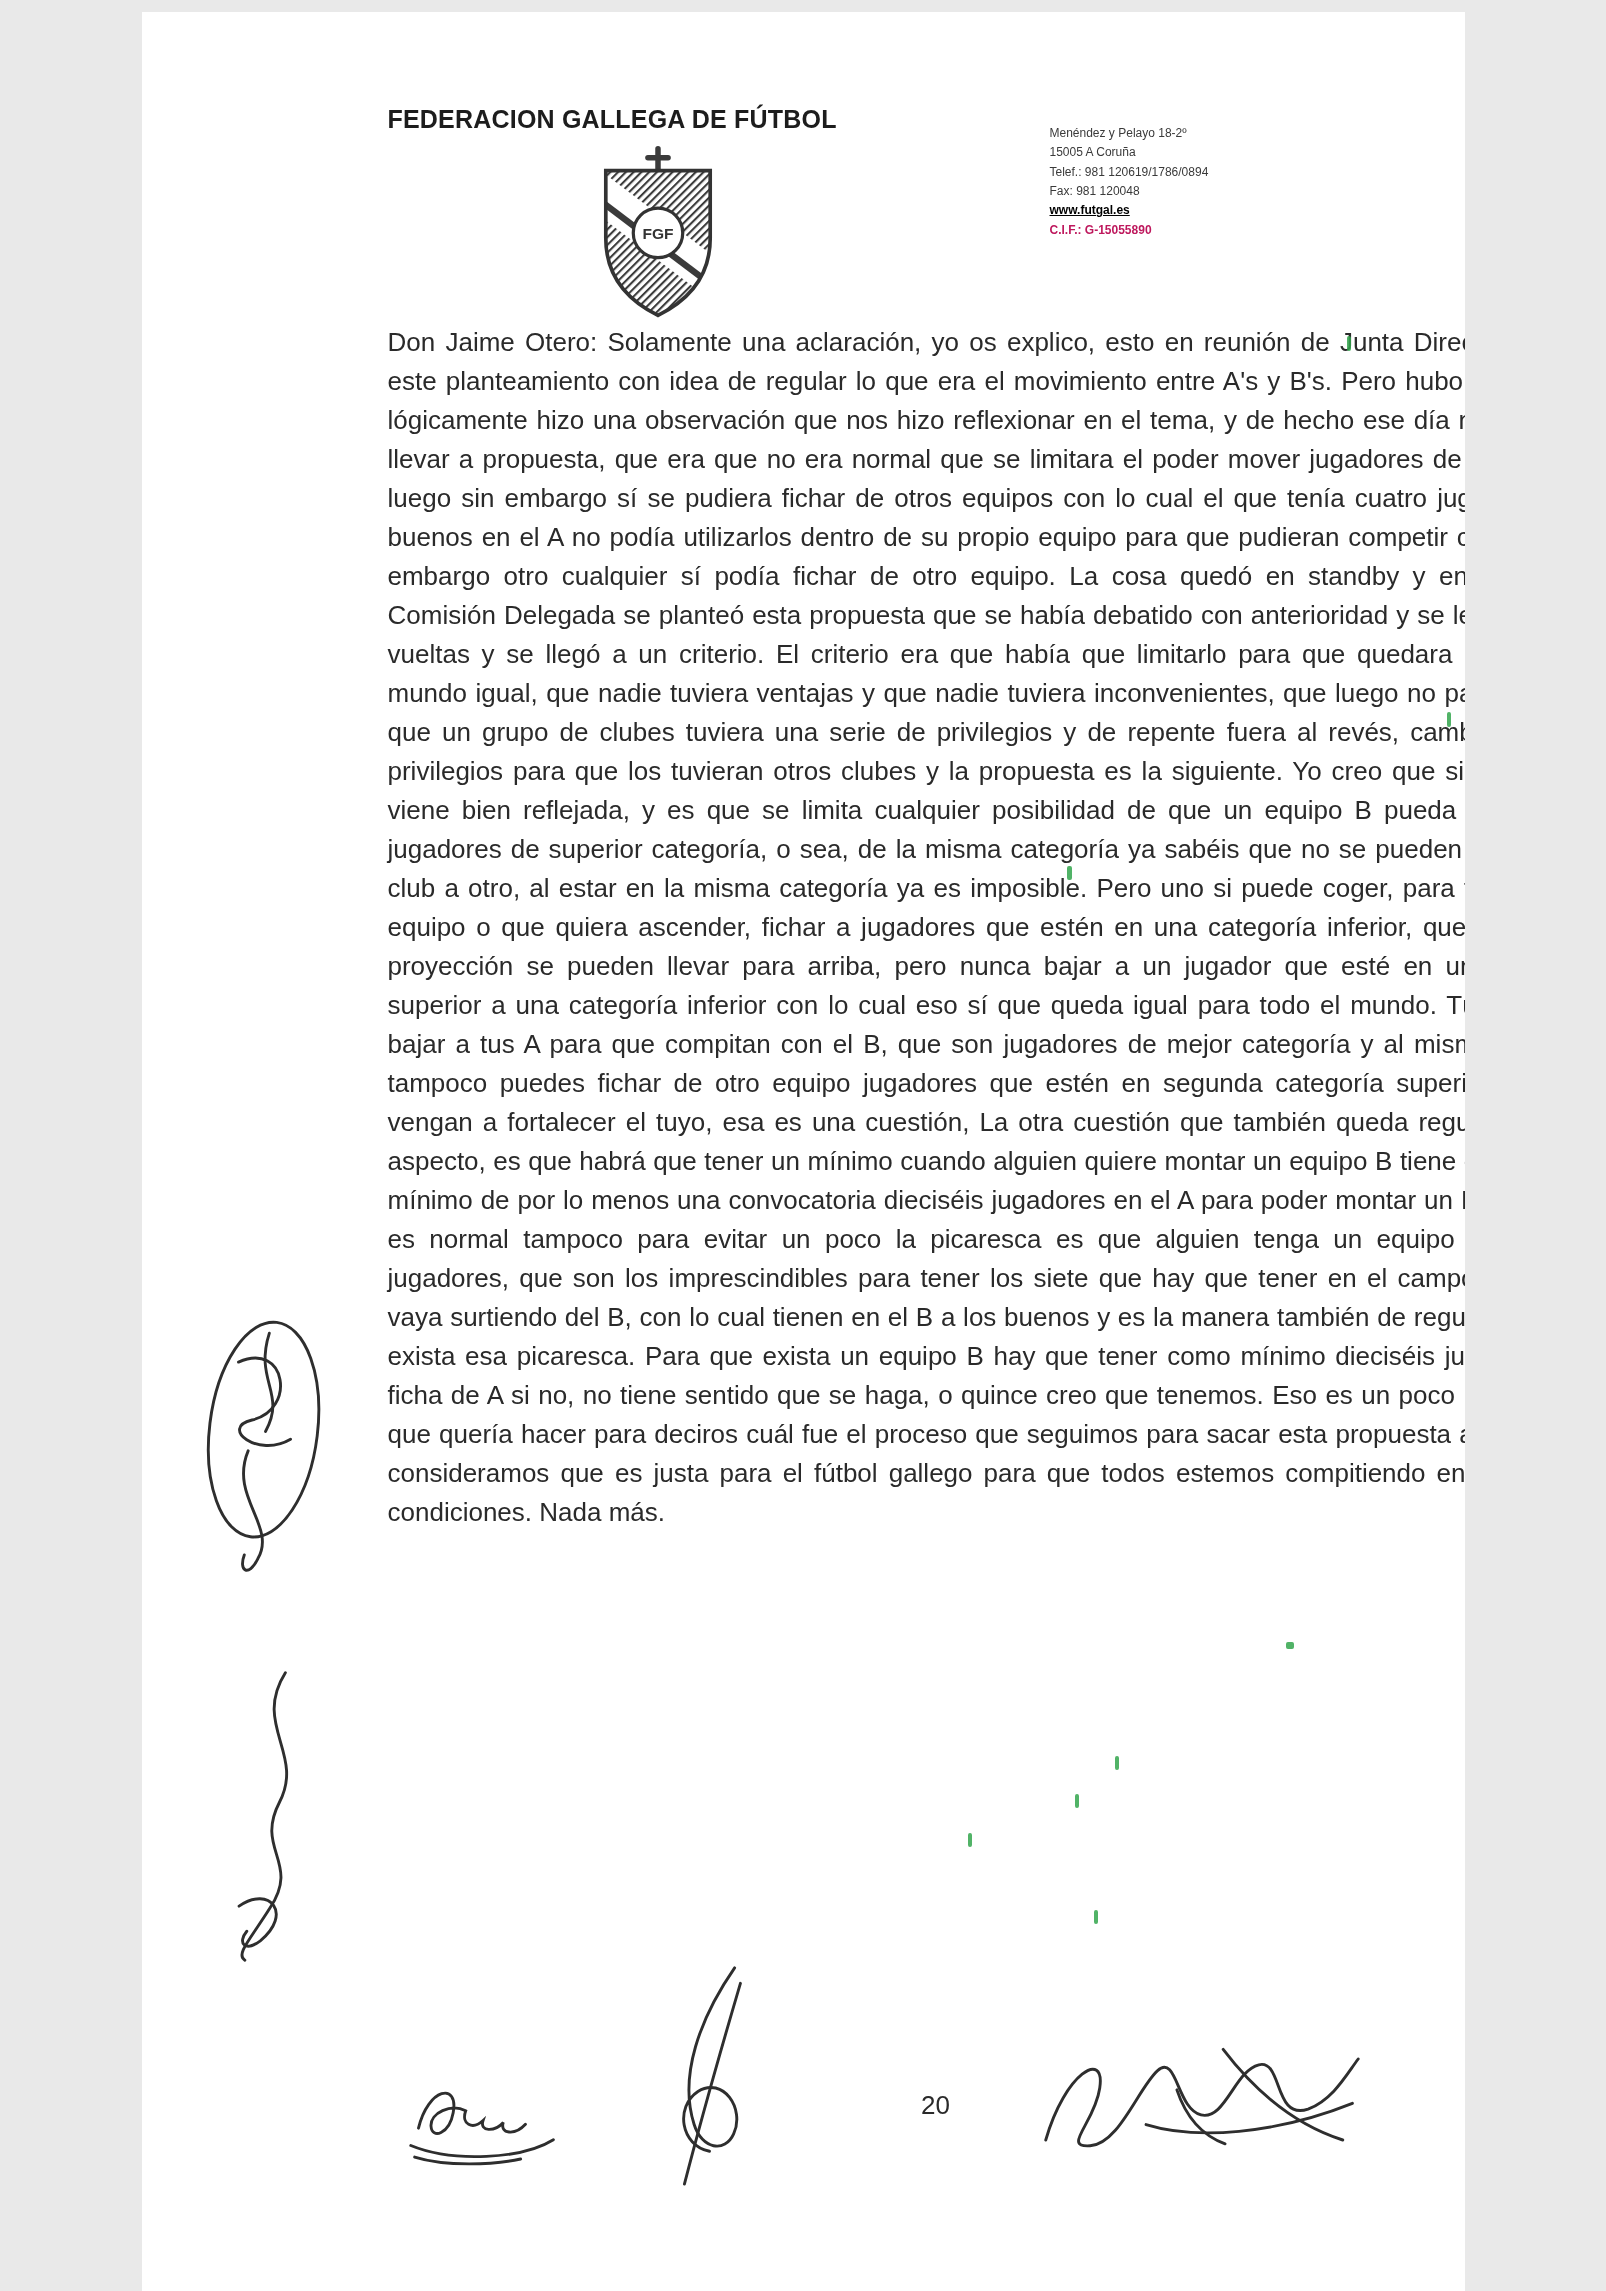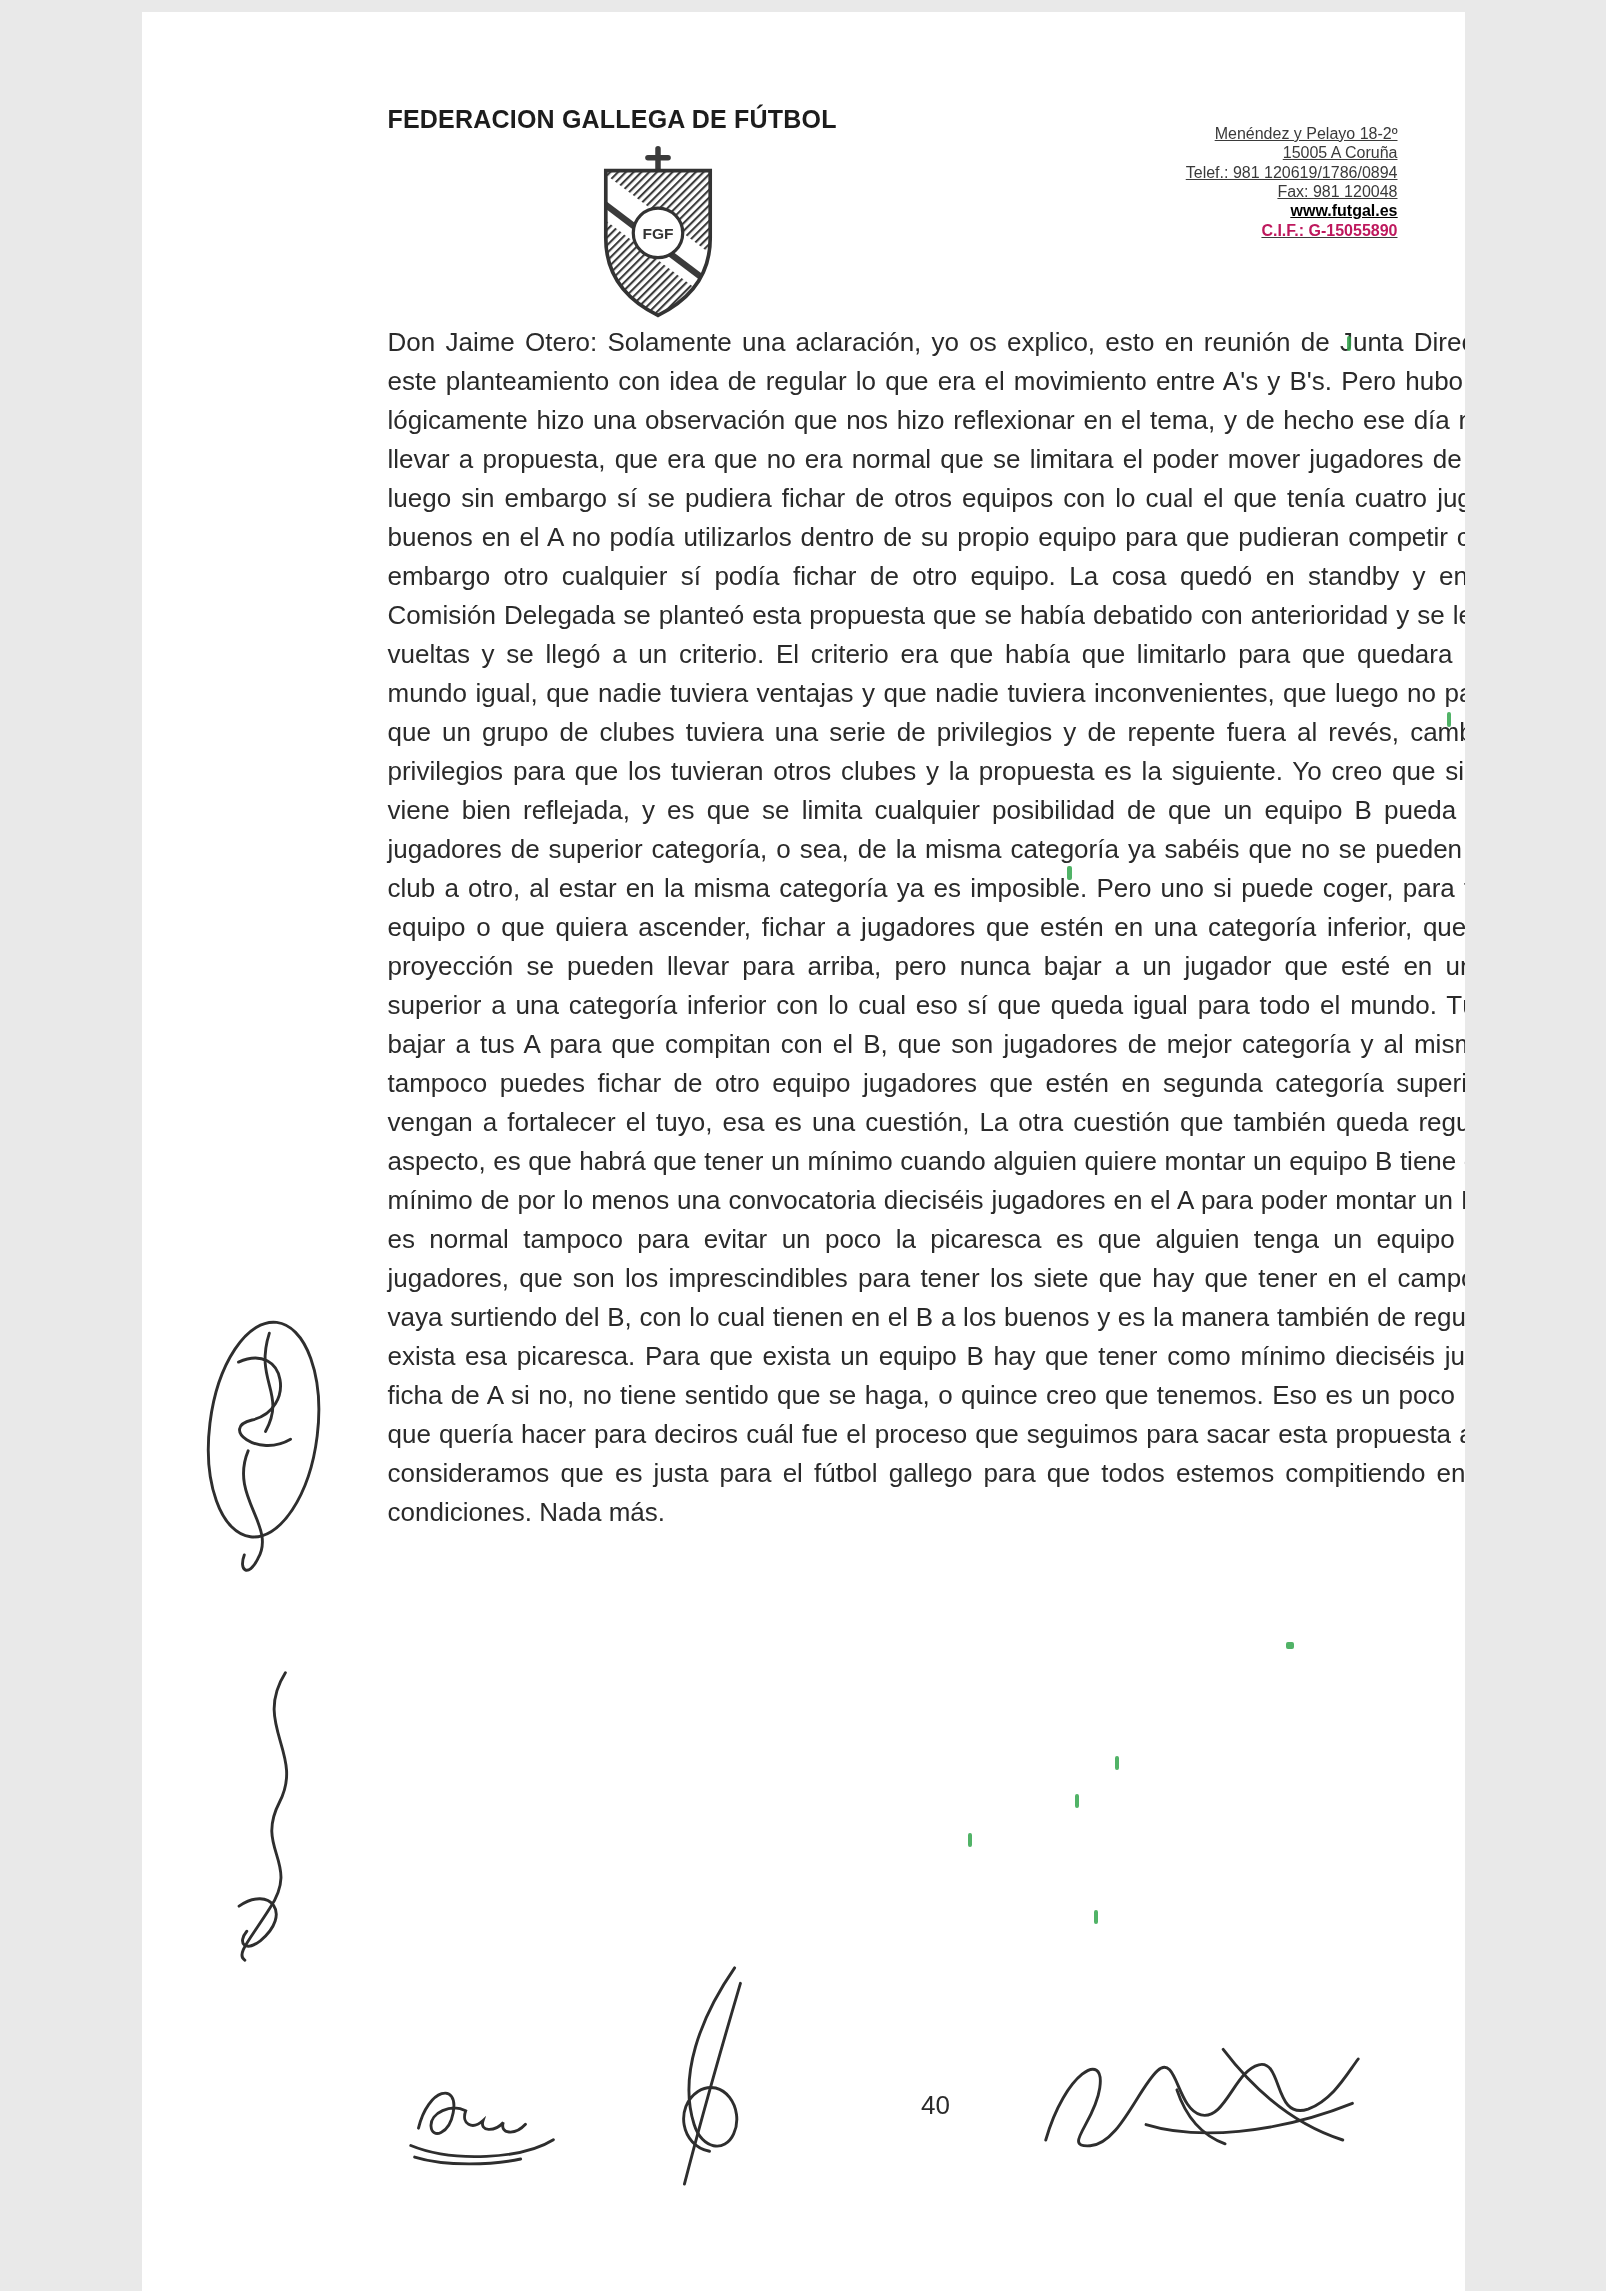--- a/index.html
+++ b/index.html
@@ -28,25 +28,24 @@
     left: 446px;
     top: 133px;
     width: 140px;
     height: 174px;
   }
   .contact {
     position: absolute;
     left: 908px;
     top: 112px;
     width: 348px;
-    text-align: right;
-    font-size: 16px;
+    text-align: left;
+    font-size: 12px;
     line-height: 19.3px;
     color: #3a3a3a;
-    text-decoration: underline;
   }
   .contact .website {
     font-weight: bold;
     color: #000000;
     text-decoration: underline;
   }
   .contact .cif {
     font-weight: bold;
     color: #be185d;
     margin-top: 1px;
@@ -178,21 +177,21 @@
     <svg width="338" height="135" viewBox="0 0 350 140" aria-hidden="true">
       <g fill="none" stroke="#2e2e2e" stroke-width="3" stroke-linecap="round">
         <path d="M14,112 C34,42 76,18 70,58 C65,94 30,120 60,118 C90,116 110,58 130,40 C150,22 150,80 175,86 C200,92 210,40 235,34 C260,28 250,92 286,80 C312,70 326,44 338,28"></path>
         <path d="M118,96 C170,112 252,106 332,74"></path>
         <path d="M198,18 C230,60 272,96 322,112"></path>
         <path d="M150,60 C160,90 178,108 200,116"></path>
       </g>
     </svg>
   </div>
 
-  <div class="page-number">40</div>
+  <div class="page-number">20</div>
 
   <div class="artifact" style="left:1205px; top:324px;  width:4.8px;  height:15.4px;"></div>
   <div class="artifact" style="left:1305px; top:700px;  width:4.8px;  height:15.4px;"></div>
   <div class="artifact" style="left:925px;  top:854px;  width:5.8px;  height:13.5px;"></div>
   <div class="artifact" style="left:1144px; top:1630px; width:8.7px;  height:6.8px;"></div>
   <div class="artifact" style="left:973px; top:1744px; width:4.8px;  height:13.5px;"></div>
   <div class="artifact" style="left:933px;  top:1782px; width:4.8px;  height:13.5px;"></div>
   <div class="artifact" style="left:826px;  top:1821px; width:4.8px;  height:13.5px;"></div>
   <div class="artifact" style="left:952px;  top:1898px; width:4.8px;  height:13.5px;"></div>
   <div class="dot" style="left:1553px; top:29px;  width:4.8px; height:4.8px;"></div>

